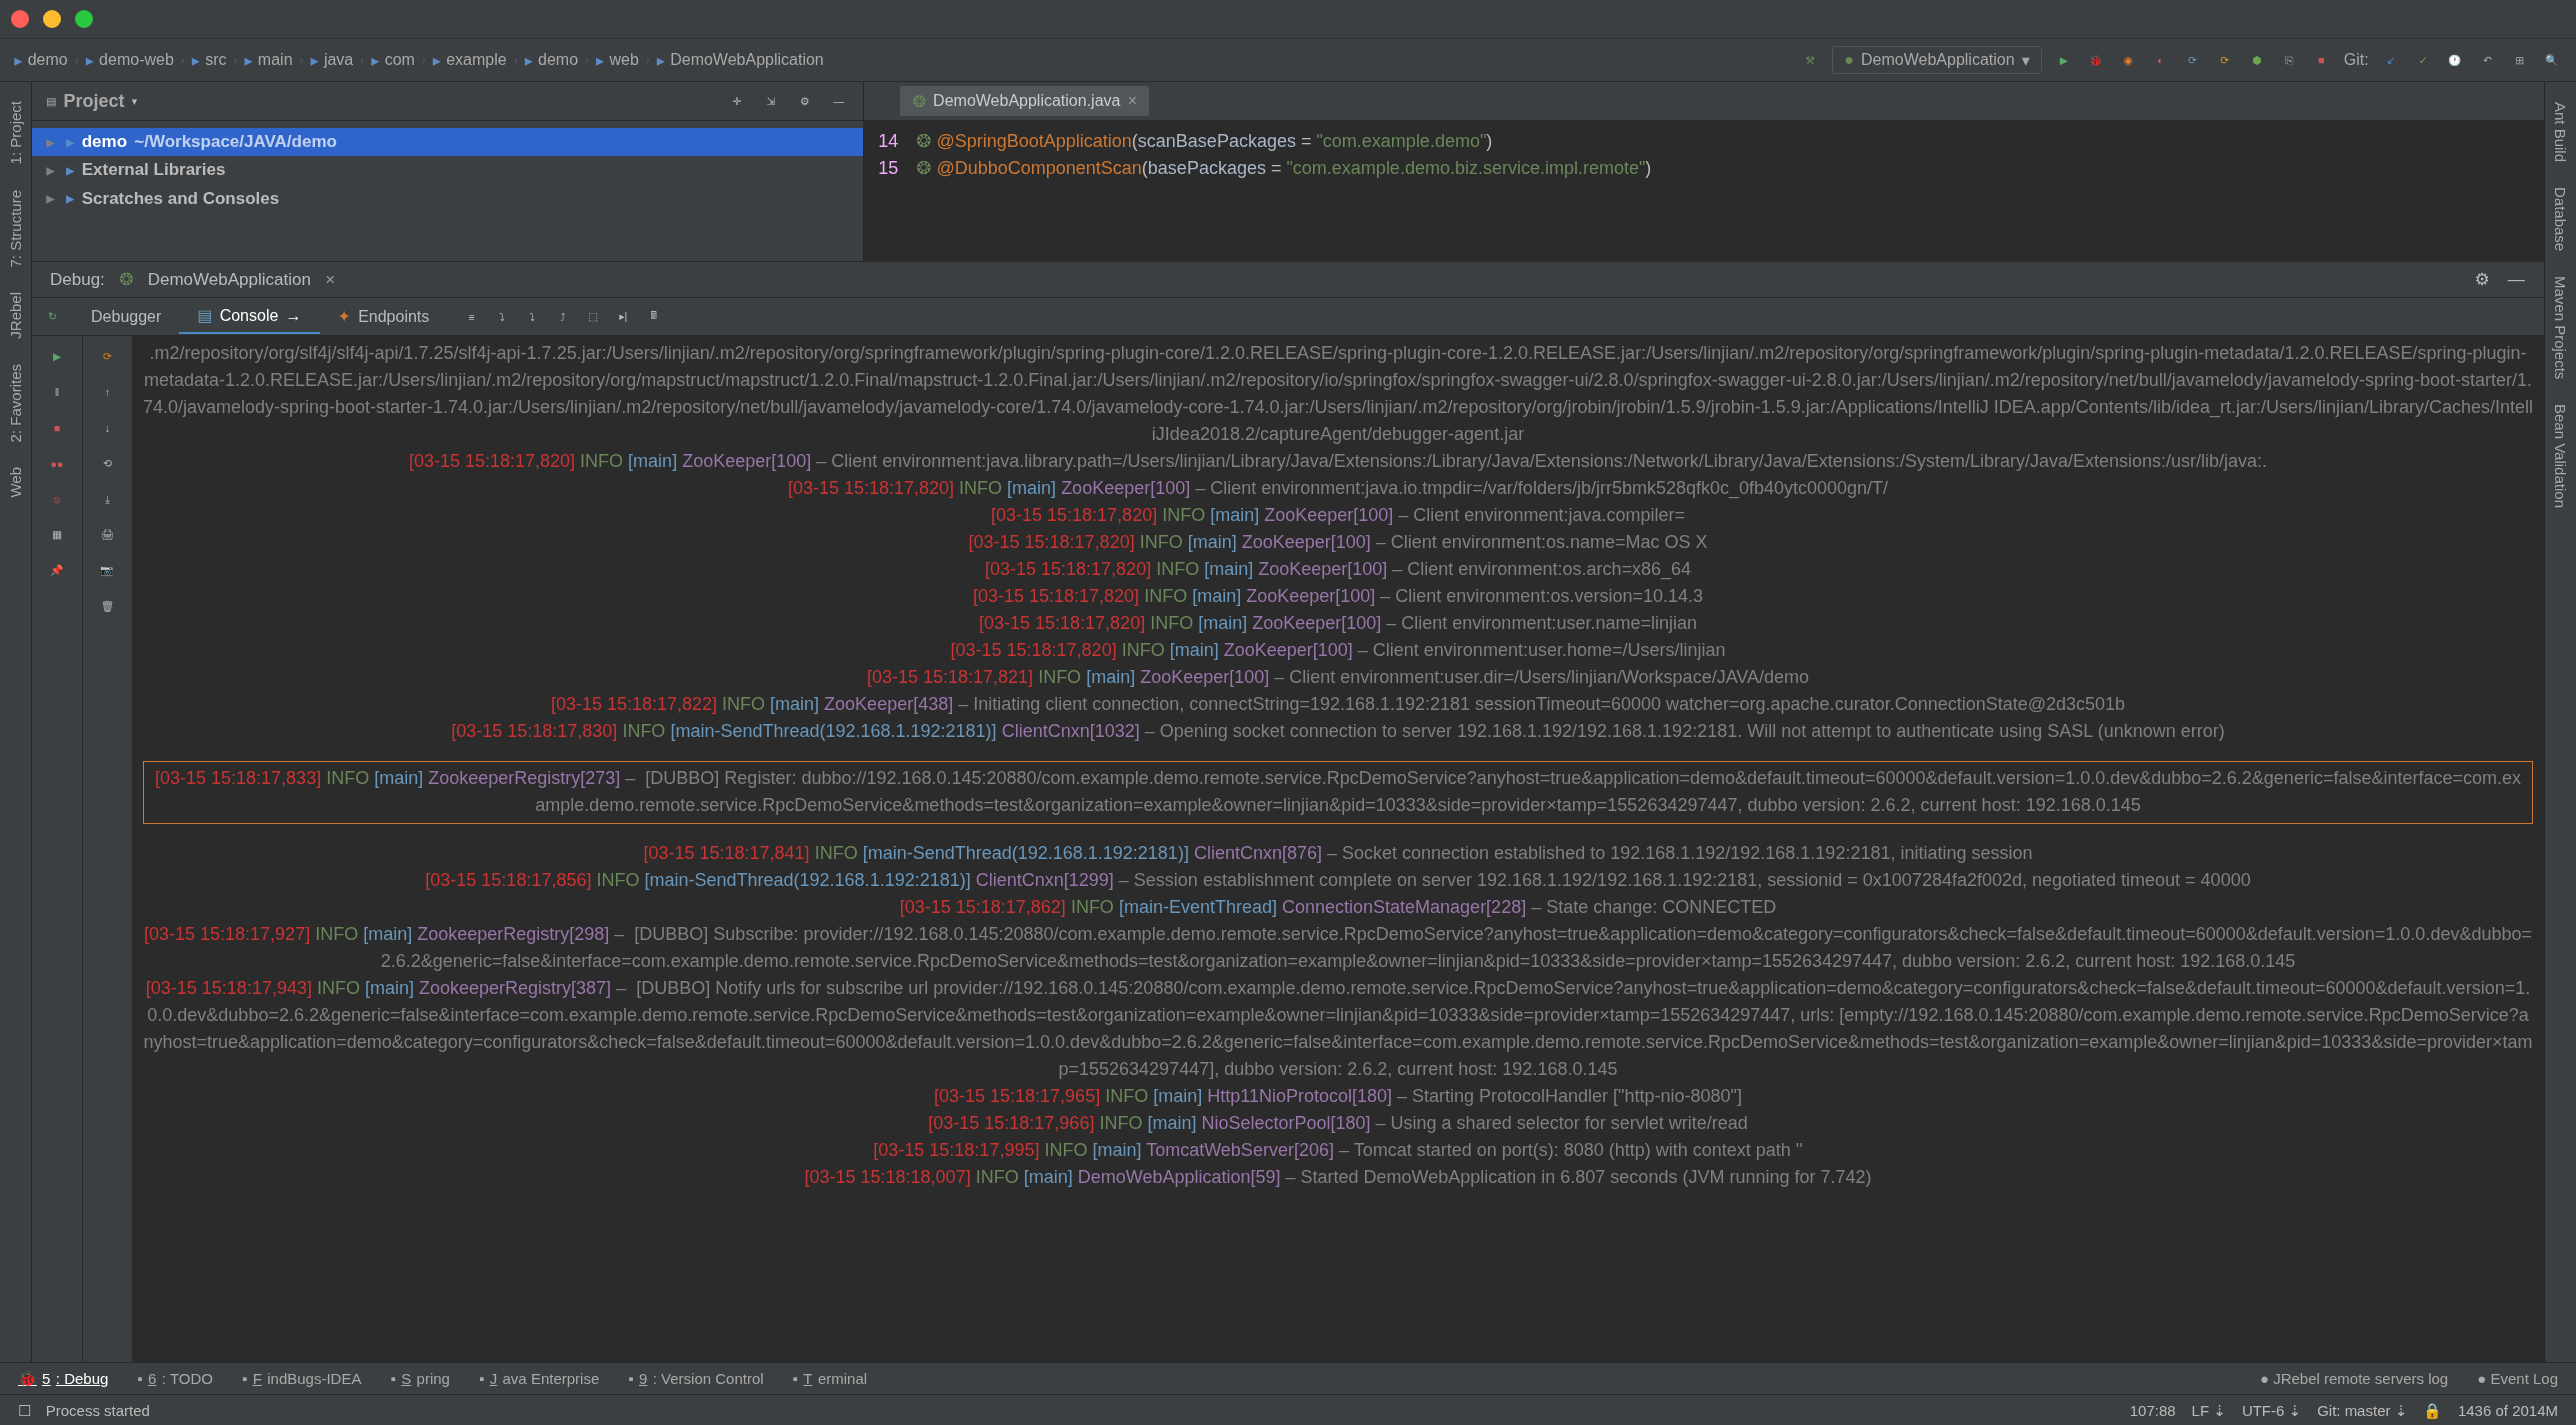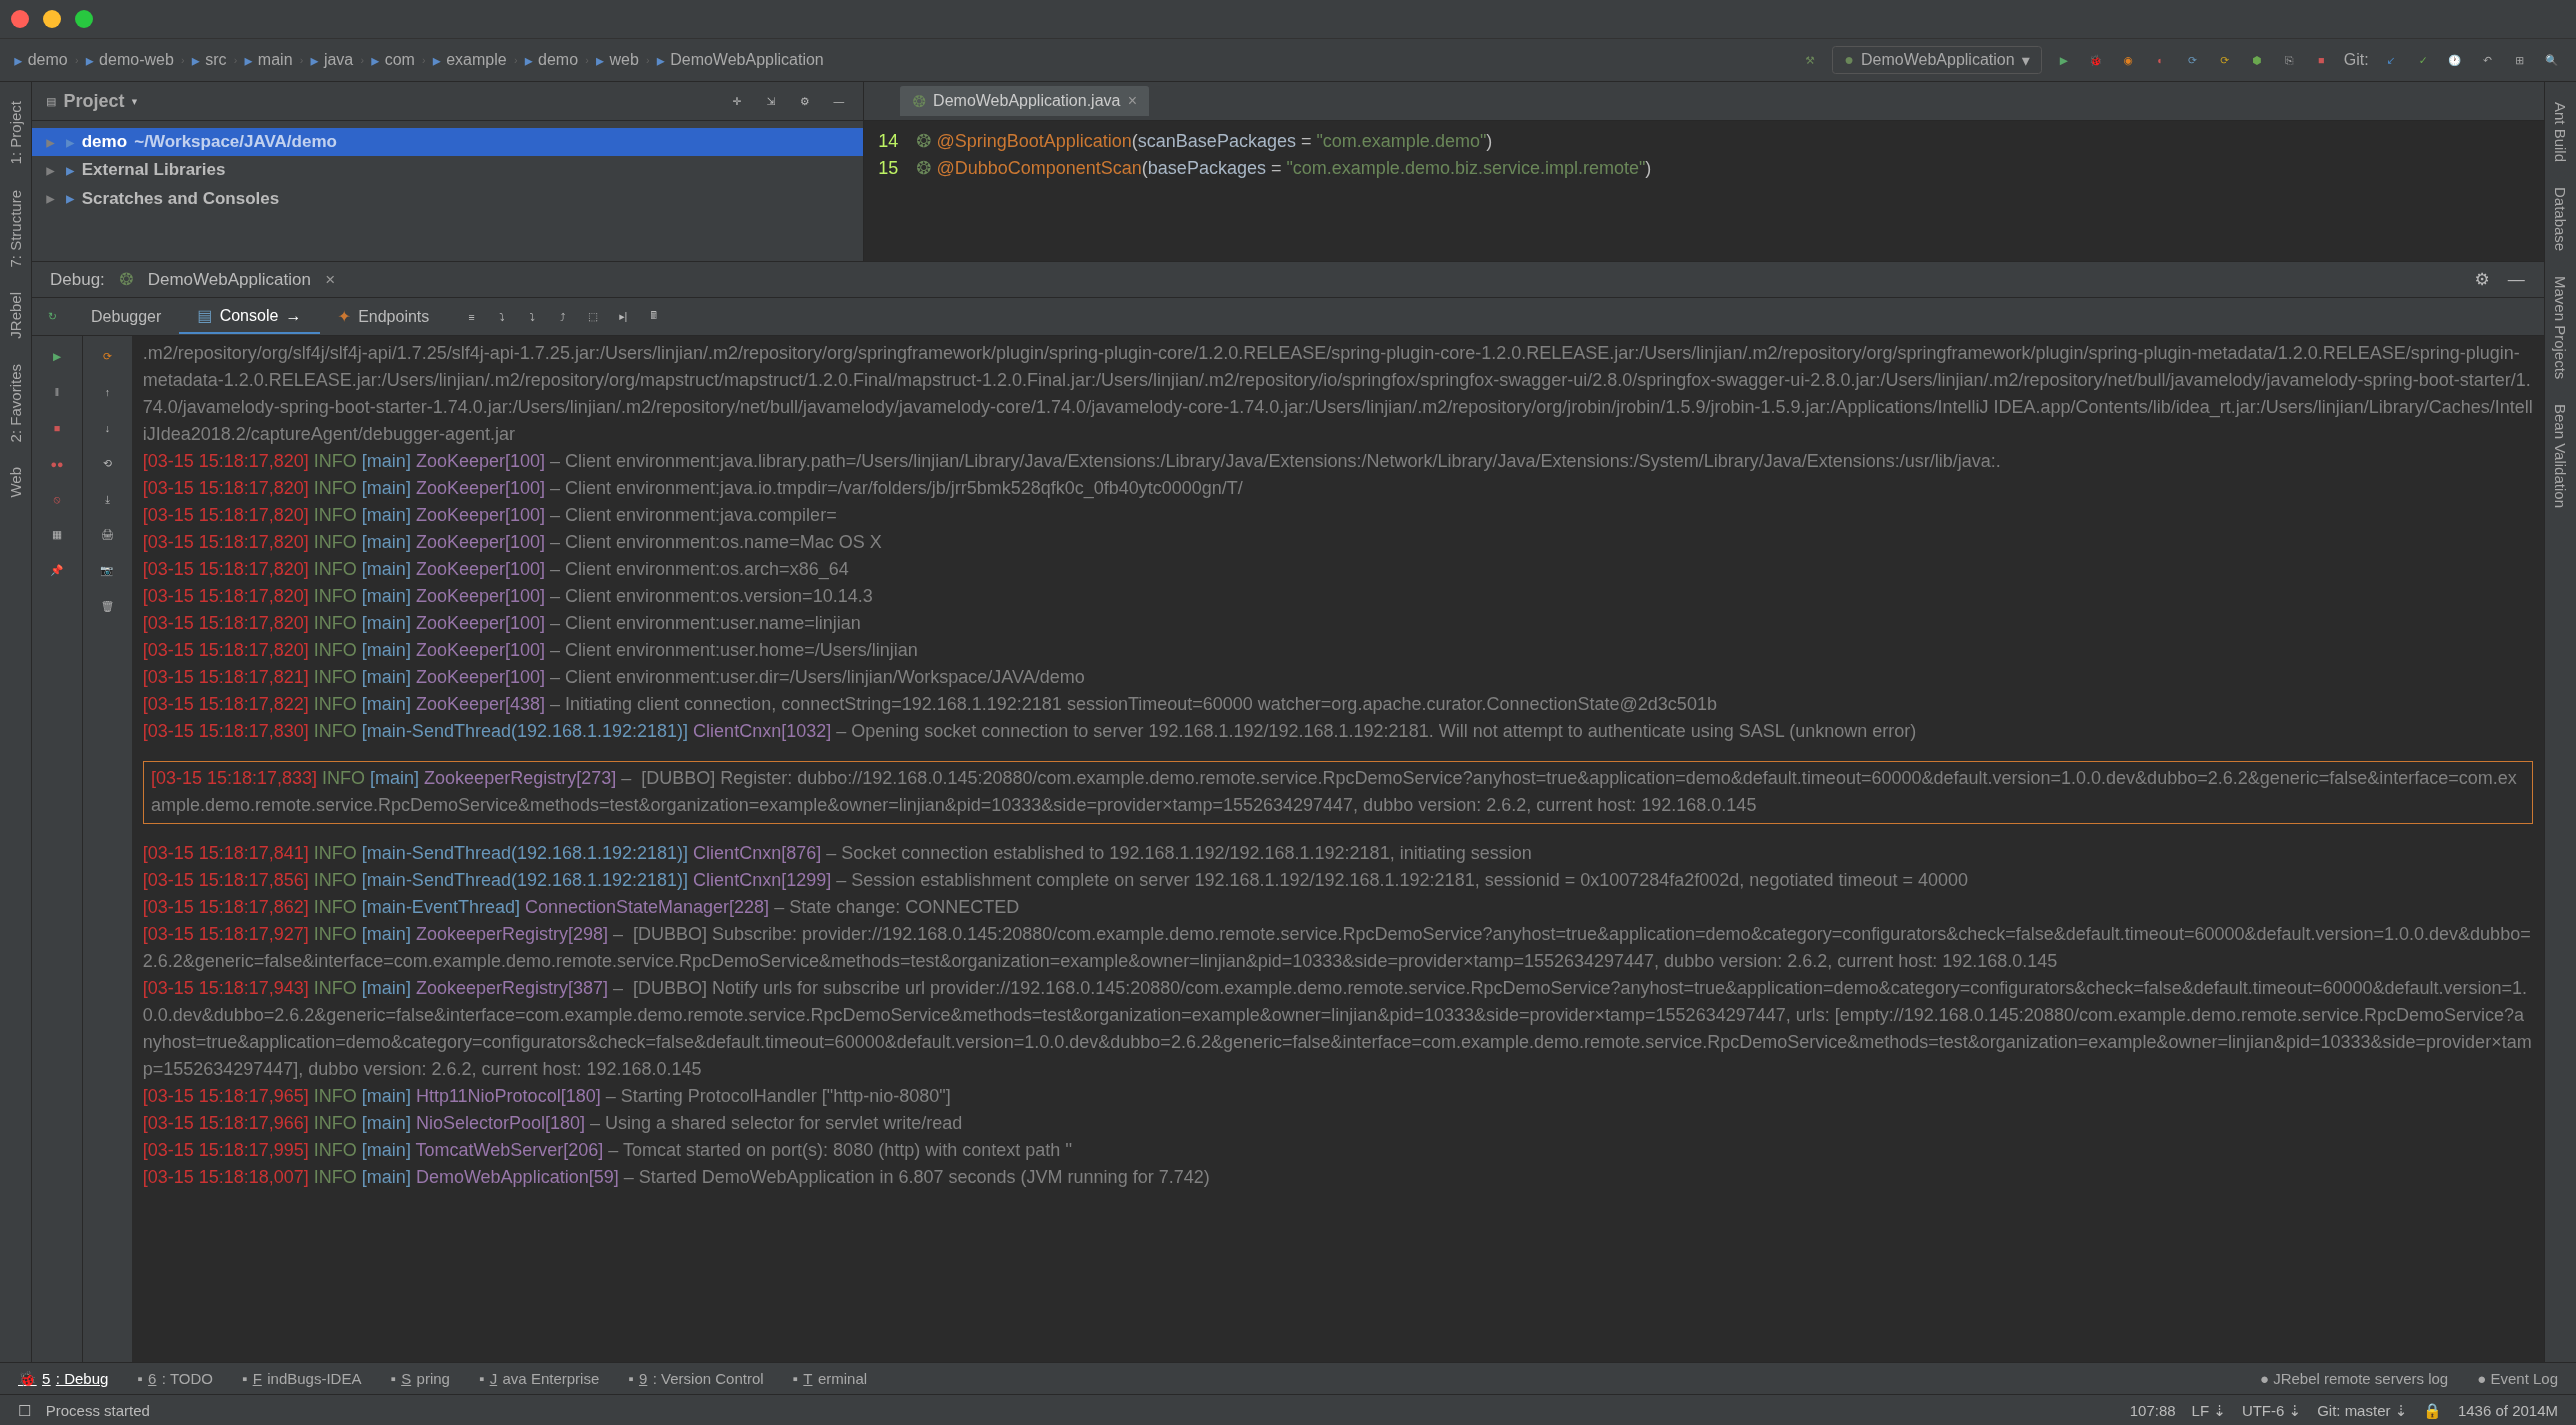--- a/index.html
+++ b/index.html
@@ -29,26 +29,26 @@
 .proj-title{color:#a9a9a9;font-size:18px;font-weight:bold;}
 .proj-icons{margin-left:auto;display:flex;gap:14.3px;}
 .tree{padding:7.2px 0;}
 .tree-item{display:flex;align-items:center;padding:3.6px 14.3px;gap:7.2px;color:#bbb;font-size:17px;}
 .tree-item.sel{background:#2f65ca;color:#fff;}
 .arrow{width:12.5px;color:#808080;}
 .editor{flex:1;background:#2b2b2b;}
 .tabs{height:39px;display:flex;align-items:center;background:#3c3f41;border-bottom:0.9px solid #282828;padding-left:36px;}
 .tab{display:flex;align-items:center;gap:7.2px;padding:5.4px 12.5px;background:#515658;color:#ccc;font-size:16px;border-radius:2.7px 2.7px 0 0;}
 .code{padding:7.2px 0 7.2px 14.3px;font-family:Menlo,Monaco,monospace;font-size:18px;line-height:27px;display:flex;}
-.gutter{color:#bef264;padding-right:18px;text-align:right;}
+.gutter{color:#f0abfc;padding-right:18px;text-align:right;}
 .code-body{flex:1;}
 .anno{color:#cc7832;margin-top:31px;}
 .param{color:#a9b7c6;}
 .str{color:#6a8759;}
-.debug-panel{flex:1;background:#fca5a5;border-top:0.9px solid #282828;display:flex;flex-direction:column;}
+.debug-panel{flex:1;background:#fca5a5;border-top:0.9px solid #282828;display:flex;flex-direction:column;text-align:center;}
 .debug-header{height:36px;display:flex;align-items:center;padding:0 18px;background:#3c3f41;border-bottom:0.9px solid #282828;gap:14.3px;font-size:17px;}
 .debug-tabs{height:38px;display:flex;align-items:center;background:#3c3f41;border-bottom:0.9px solid #282828;}
 .dbg-left{width:50px;display:flex;flex-direction:column;align-items:center;gap:14.3px;padding-top:9px;}
 .dbg-tab{padding:7.2px 18px;font-size:16px;display:flex;align-items:center;gap:7.2px;}
 .dbg-tab.active{border-bottom:2.7px solid #4a88c7;color:#fff;}
 .dbg-toolbar{margin-left:14.3px;display:flex;gap:10.7px;}
 .console-wrap{flex:1;display:flex;overflow:hidden;}
 .console-left{width:50px;background:#3c3f41;display:flex;flex-direction:column;align-items:center;gap:16px;padding-top:10.7px;}
 .console-left2{width:50px;background:#3c3f41;display:flex;flex-direction:column;align-items:center;gap:16px;padding-top:10.7px;border-left:0.9px solid #282828;}
 .console{flex:1;background:#2b2b2b;font-family:Menlo,Monaco,monospace;font-size:18px;line-height:27px;padding:3.6px 10.7px;overflow:auto;white-space:pre-wrap;word-break:break-all;}

